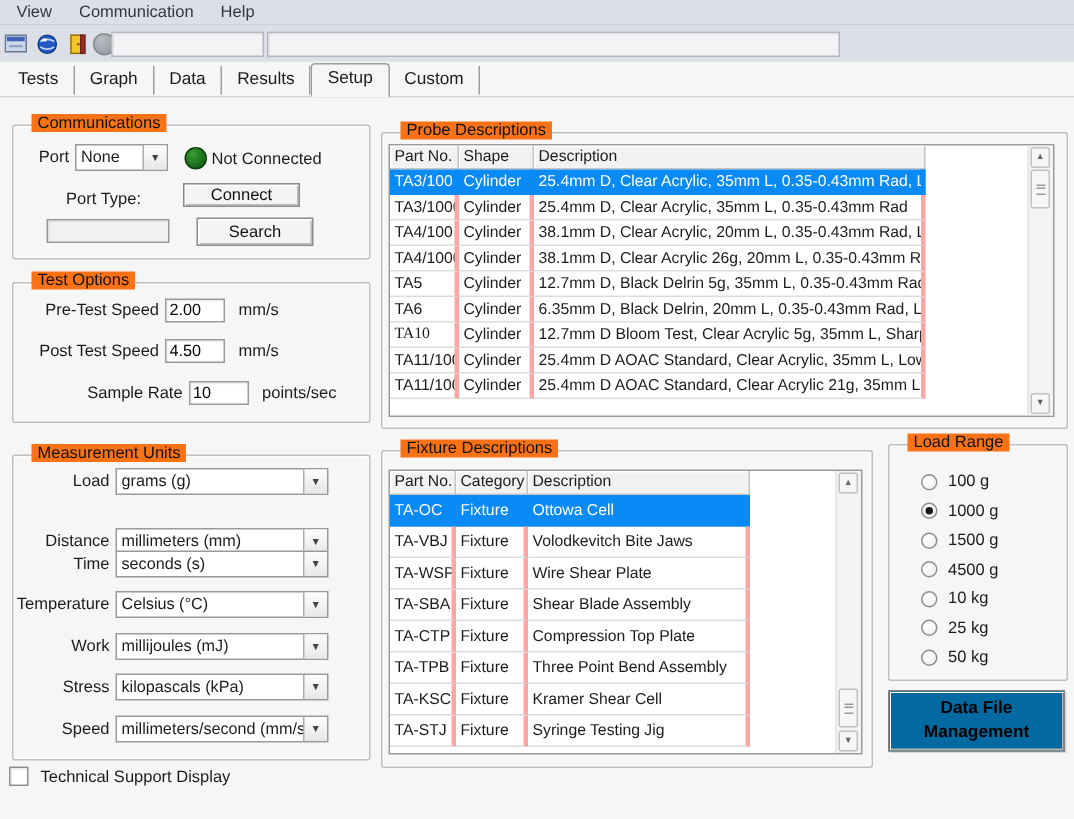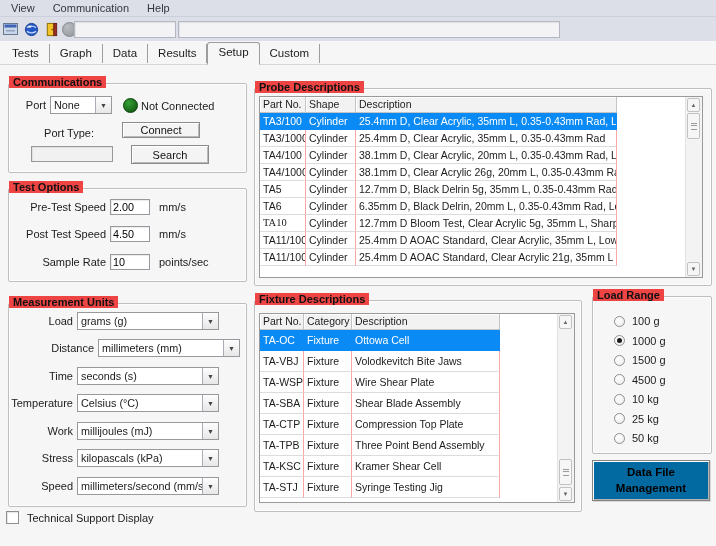--- a/index.html
+++ b/index.html
@@ -22,21 +22,21 @@
   #tfield1{left:74px;width:100px}
   #tfield2{left:178px;width:380px}
   
   .tabbar{position:absolute;left:0;top:41px;right:0;height:23px;background:#f6f6f6;
           border-bottom:1px solid #d6d6d6;display:flex;align-items:flex-end;padding-left:2px;}
   .tab{padding:3px 10px 4px;font-size:11.5px;border-right:1px solid #9d9d9d;margin-bottom:1px;}
   .tab.active{border:1px solid #9d9d9d;border-bottom:1px solid #f6f6f6;border-radius:3px 3px 0 0;
               margin-bottom:-1px;padding-bottom:6px;background:#f6f6f6;}
   
   .gbox{position:absolute;border:1px solid #bfbfbf;border-radius:2px;box-shadow:inset 0 0 0 1px #fdfdfd;}
-  .legend{position:absolute;top:-8px;left:0;background:#ef4444;padding:0 4px;font-weight:bold;color:#111;white-space:nowrap;}
+  .legend{position:absolute;top:-8px;left:12px;background:#f97316;padding:0 4px;font-weight:normal;color:#111;white-space:nowrap;}
   #comm{left:8px;top:83px;width:237px;height:88px}
   #testopts{left:8px;top:188px;width:237px;height:92px}
   #meas{left:8px;top:303px;width:237px;height:202px}
   #probe{left:254px;top:88px;width:456px;height:196px}
   #fixture{left:254px;top:300px;width:326px;height:210px}
   #loadrange{left:592px;top:296px;width:118px;height:156px}
   .rlabel{position:absolute;text-align:right;white-space:nowrap;}
   
   .sunken{background:#fff;border:1px solid #97999f;box-shadow:inset 1px 1px 1px rgba(0,0,0,.08);box-sizing:border-box;}
   .tinput{font-family:"Liberation Sans",sans-serif;font-size:10.8px;padding:0 2px;outline:none;}
@@ -48,21 +48,21 @@
           color:#444;font-size:7px;display:flex;align-items:center;justify-content:center;}
   .led-green{position:absolute;width:13px;height:13px;border-radius:50%;border:1px solid #064006;
              background:radial-gradient(circle at 35% 30%,#35a035,#0b4d0b);}
   
   .list{position:absolute;background:#fff;border:1px solid #9a9a9a;overflow:hidden;}
   .lhead{display:flex;}
   .hcell{height:16px;line-height:15px;background:#f2f2f2;border-right:1px solid #c4c4c4;border-bottom:1px solid #c4c4c4;
          box-shadow:inset 1px 1px 0 #fff;padding:0 3px;font-size:10.5px;white-space:nowrap;overflow:hidden;
          box-sizing:border-box;flex:none;}
   .lrow{display:flex;}
-  .cell{border-right:1px solid #fca5a5;border-bottom:1px solid #dcdcdc;padding:0 3px;font-size:10.5px;
+  .cell{border-right:3px solid #fca5a5;border-bottom:1px solid #dcdcdc;padding:0 3px;font-size:10.5px;
         white-space:nowrap;overflow:hidden;box-sizing:border-box;flex:none;}
   .lrow.sel .cell{background:#0a8af5;color:#fff;border-color:#0a8af5;}
   .sb{position:absolute;top:0;right:0;bottom:0;width:16px;background:#f3f3f3;border-left:1px solid #e2e2e2;}
   .sbarr{position:absolute;left:1px;width:13px;height:14px;background:#f6f6f6;border:1px solid #c2c2c2;
          border-radius:2px;color:#666;font-size:6px;line-height:13px;text-align:center;box-sizing:border-box;}
   .sbarr.up{top:1px}.sbarr.down{bottom:1px}
   .sbthumb{position:absolute;left:1px;width:13px;background:#f6f6f6;border:1px solid #c2c2c2;border-radius:2px;box-sizing:border-box;}
   #probe-thumb{top:16px;height:26px}
   #fixture-thumb{bottom:17px;height:26px}
   .grip{position:absolute;left:3px;top:50%;margin-top:-3px;width:6px;height:5px;
@@ -155,37 +155,37 @@
   <div class="trow" style="top: 10px;">
         <span class="lab">Pre-Test Speed</span>
         <input class="sunken tinput" value="2.00" style="">
         <span class="unit">mm/s</span>
       </div>
       <div class="trow" style="top: 37px;">
         <span class="lab">Post Test Speed</span>
         <input class="sunken tinput" value="4.50" style="">
         <span class="unit">mm/s</span>
       </div>
-      <div class="trow" style="top: 65px;">
+      <div class="trow" style="top: 65px; justify-content: center;">
         <span class="lab">Sample Rate</span>
         <input class="sunken tinput" value="10" style="">
         <span class="unit">points/sec</span>
       </div>
     </div>
 
   <div class="gbox" id="meas">
     <span class="legend">Measurement Units</span>
   <div class="mrow" style="top: 8px;">
         <span class="lab">Load</span>
         <span class="combo">
           <span class="cval">grams (g)</span>
           <span class="carrow">▼</span>
         </span>
       </div>
-      <div class="mrow" style="top: 35px; justify-content: flex-end;">
+      <div class="mrow" style="top: 48px;">
         <span class="lab">Distance</span>
         <span class="combo">
           <span class="cval">millimeters (mm)</span>
           <span class="carrow">▼</span>
         </span>
       </div>
       <div class="mrow" style="top: 63px;">
         <span class="lab">Time</span>
         <span class="combo">
           <span class="cval">seconds (s)</span>

